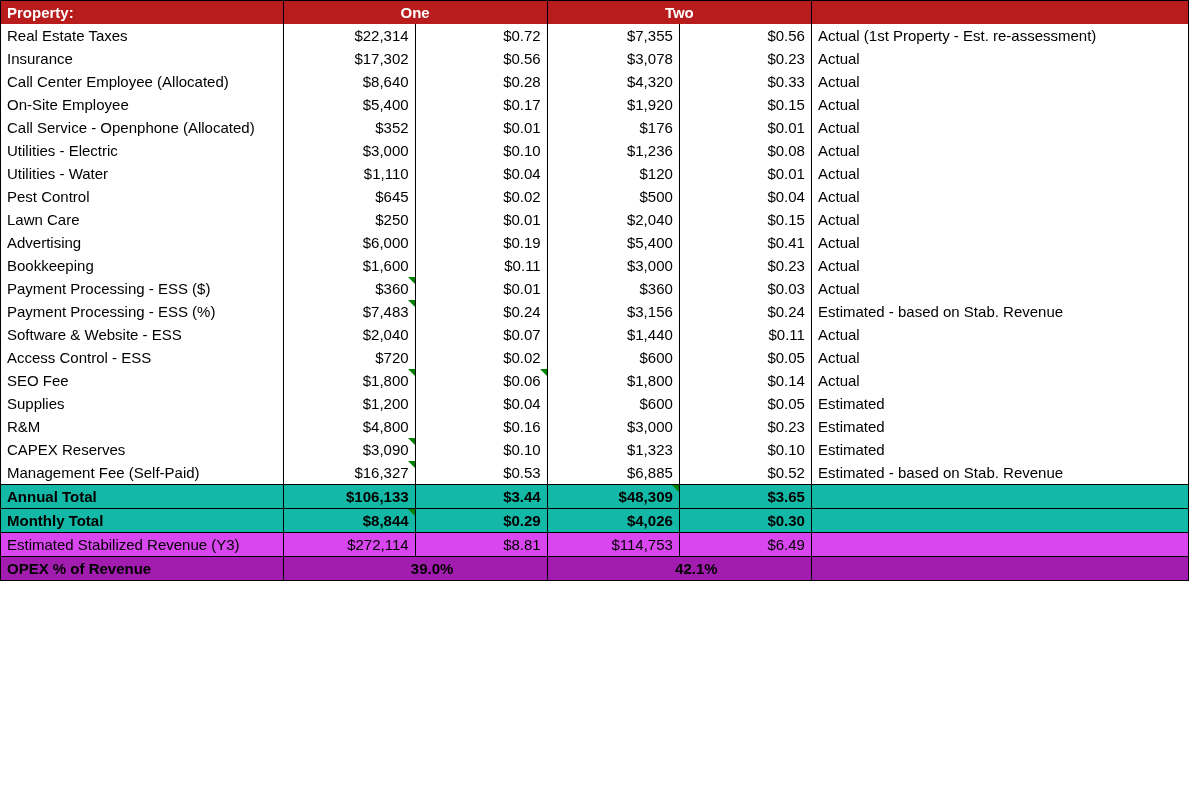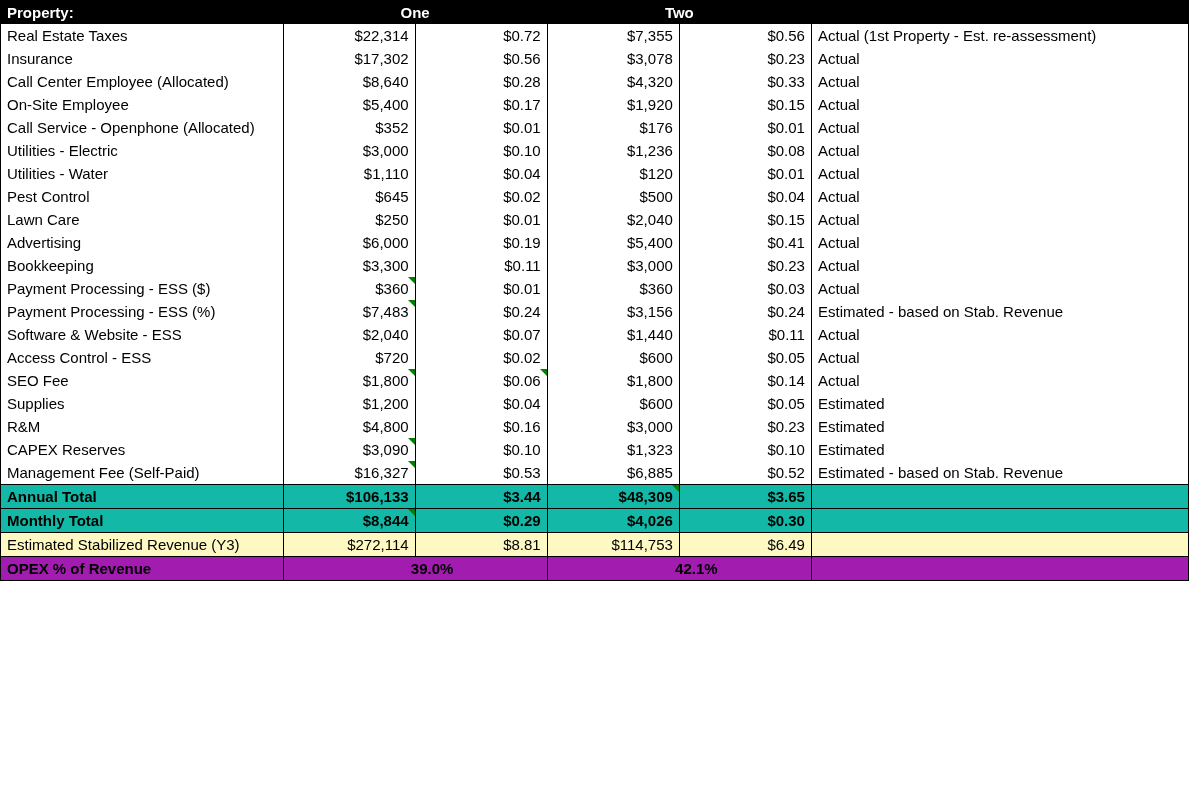--- a/index.html
+++ b/index.html
@@ -22,21 +22,21 @@
     box-sizing: border-box;
   }
   
   col.c-item   { width: 278px; }
   col.c-annual { width: 130px; }
   col.c-psf    { width: 130px; }
   col.c-notes  { width: 371px; }
 
   
   tr.prop-hdr td {
-    background: #000000;
+    background: #b91c1c;
     color: #fff;
     font-weight: bold;
     border-left: 1px solid #000;
     border-right: 1px solid #000;
   }
   tr.prop-hdr.first td {
     border-top: 1.5px solid #000;
   }
   tr.prop-hdr td.center { text-align: center; }
   tr.prop-hdr td.lbl { text-align: left; }
@@ -80,21 +80,21 @@
     border-bottom: 1.5px solid #000;
     border-left: 1px solid #000;
     border-right: 1px solid #000;
   }
   tr.total td.item { text-align: left; }
   tr.total td.num  { text-align: right; position: relative; }
   tr.total td.note { }
 
   
   tr.stab td {
-    background: #fef9c3;
+    background: #d946ef;
     font-weight: normal;
     border-top: 1.5px solid #000;
     border-bottom: 1.5px solid #000;
     border-left: 1px solid #000;
     border-right: 1px solid #000;
   }
   tr.stab td.item { text-align: left; }
   tr.stab td.num  { text-align: right; }
 
   
@@ -209,21 +209,21 @@
       <tr class="data">
         <td class="item"><span>Advertising</span></td>
         <td class="num"><span>$6,000</span></td>
         <td class="num"><span>$0.19</span></td>
         <td class="num"><span>$5,400</span></td>
         <td class="num"><span>$0.41</span></td>
         <td class="note"><span>Actual</span></td>
       </tr>
       <tr class="data">
         <td class="item"><span>Bookkeeping</span></td>
-        <td class="num"><span>$3,300</span></td>
+        <td class="num"><span>$1,600</span></td>
         <td class="num"><span>$0.11</span></td>
         <td class="num"><span>$3,000</span></td>
         <td class="num"><span>$0.23</span></td>
         <td class="note"><span>Actual</span></td>
       </tr>
       <tr class="data">
         <td class="item"><span>Payment Processing - ESS ($)</span></td>
         <td class="num"><span>$360</span><span class="flag"></span></td>
         <td class="num"><span>$0.01</span></td>
         <td class="num"><span>$360</span></td>

